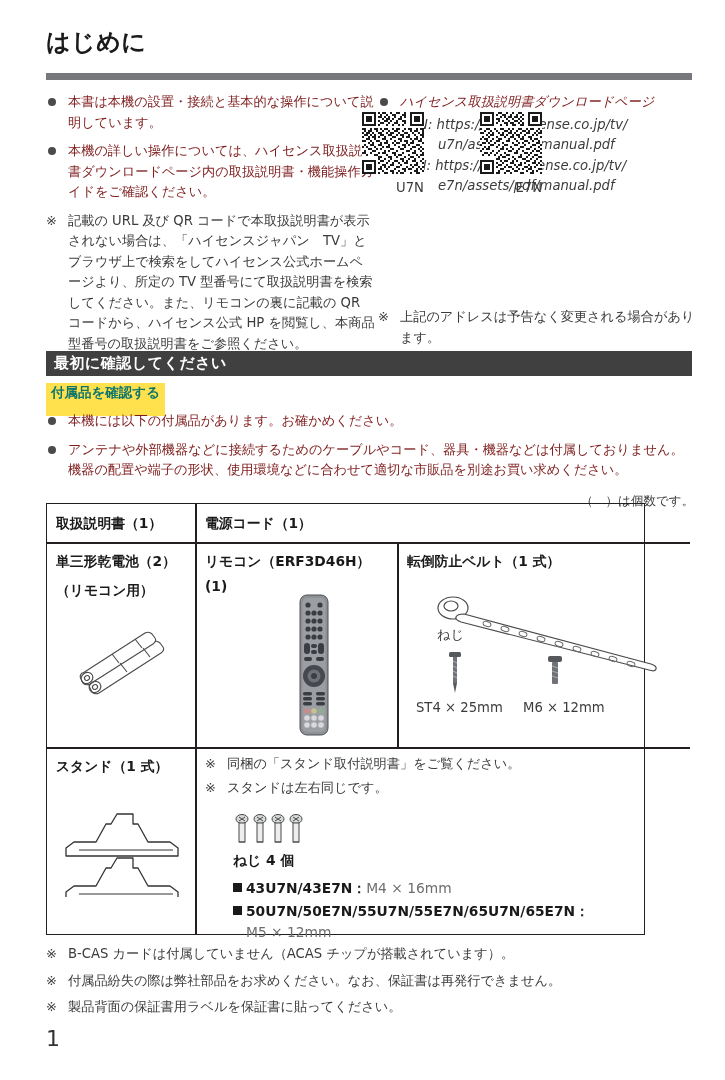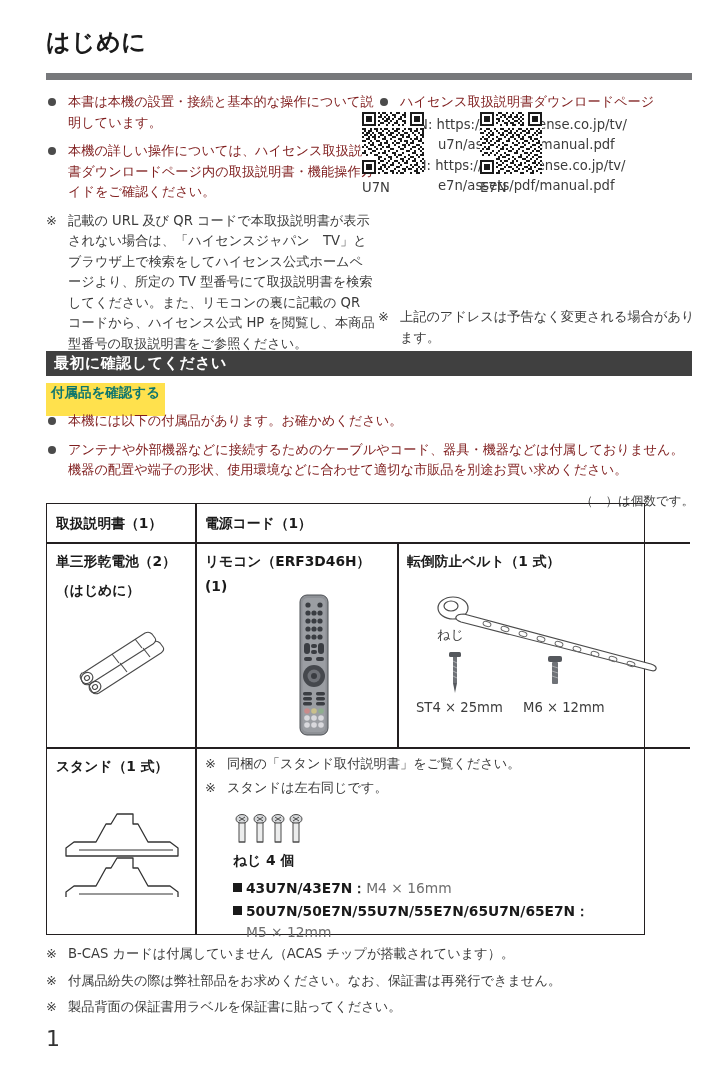--- a/index.html
+++ b/index.html
@@ -37,21 +37,21 @@
     background: #77787b;
   }
 
   
   .intro {
     position: absolute;
     left: 46px; top: 92px;
     width: 648px;
   }
   .col-left  { position: absolute; left: 0;     top: 0; width: 330px; }
-  .col-right { position: absolute; left: 332px; top: 0; width: 316px; }
+  .col-right { position: absolute; left: 332px; top: 0; width: 316px; font-style: italic; }
 
   .bullet-row {
     position: relative;
     padding-left: 22px;
     margin-bottom: 8px;
     font-size: 13.2px;
     line-height: 20.5px;
     color: #7f1d1d;
   }
   .bullet-row .dot {
@@ -96,21 +96,21 @@
   }
   .qr-box {
     position: absolute;
     width: 62px; height: 62px;
   }
   .qr-box.qr-a { left: 30px; top: 0; }
   .qr-box.qr-b { left: 148px; top: 0; }
   .qr-label {
     position: absolute;
     width: 62px;
-    text-align: left;
+    text-align: right;
     font-size: 13.2px;
     color: #3b3b3b;
     top: 68px;
   }
   .qr-label.l-a { left: 30px; }
   .qr-label.l-b { left: 148px; }
 
   
   .section-bar {
     position: absolute;
@@ -780,21 +780,21 @@
     <div class="vline" style="left:148px; top:0; height:243px;"></div>
     <div class="vline" style="left:350px; top:38px; height:205px;"></div>
     <div class="vline" style="left:148px; top:243px; height:187px;"></div>
 
     
     <div class="cell-label" style="left:9px; top:9px;">取扱説明書（1）</div>
     <div class="cell-label" style="left:158px; top:9px;">電源コード（1）</div>
 
     
     <div class="cell-label" style="left:9px; top:47px;">単三形乾電池（2）</div>
-    <div class="cell-label" style="left:9px; top:76px;">（はじめに）</div>
+    <div class="cell-label" style="left:9px; top:76px;">（リモコン用）</div>
 
     <svg style="position:absolute; left:18px; top:122px;" width="115" height="72" viewBox="0 0 115 72" aria-hidden="true">
       <g fill="#ffffff" stroke="#4a4a4a" stroke-width="1.1" stroke-linejoin="round">
         <path d="M26 56 L88 16 q4 -2 7 1 l3 4 q2 3 -2 6 L34 67 q-4 2 -7 -1 l-2 -4 q-2 -3 1 -6 Z"></path>
         <path d="M18 47 L80 7 q4 -2 7 1 l3 4 q2 3 -2 6 L25 58 q-4 2 -7 -1 l-2 -4 q-2 -3 1 -6 Z"></path>
       </g>
       <g fill="none" stroke="#4a4a4a" stroke-width="1.1">
         <ellipse cx="30" cy="61" rx="6" ry="5.4" transform="rotate(-32 30 61)"></ellipse>
         <ellipse cx="22" cy="52" rx="6" ry="5.4" transform="rotate(-32 22 52)"></ellipse>
         <ellipse cx="30" cy="61" rx="2.6" ry="2.3" transform="rotate(-32 30 61)"></ellipse>

